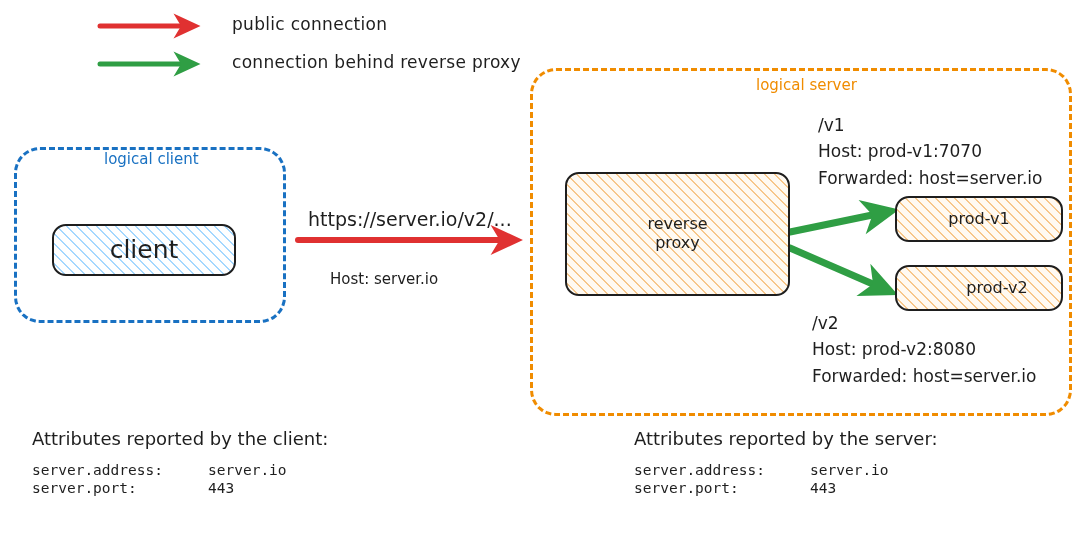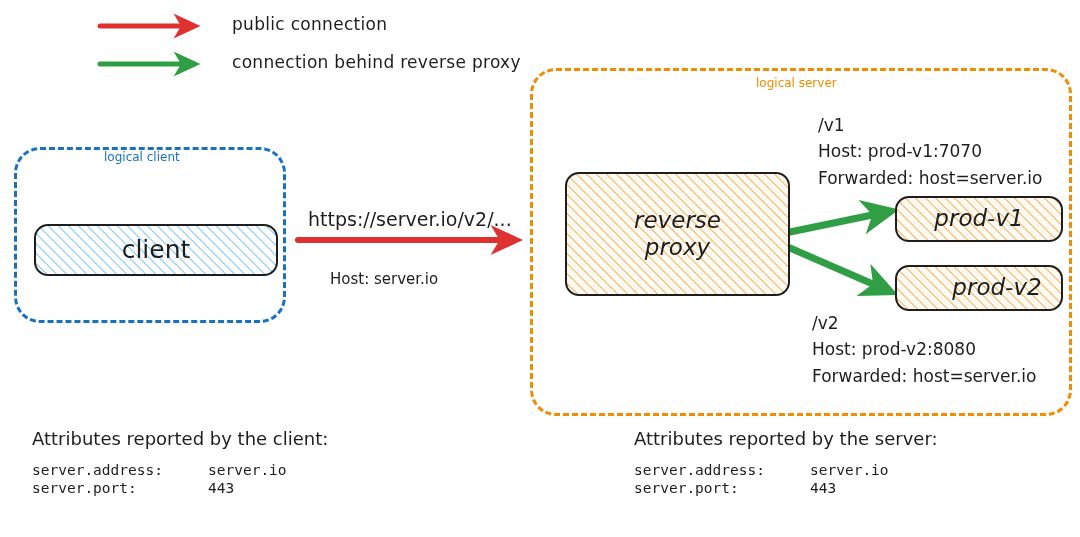--- a/index.html
+++ b/index.html
@@ -32,21 +32,21 @@
     border-width: 3px;
     border-radius: 26px;
     box-sizing: border-box;
     background: transparent;
   }
   .group-client { border-color: #1971c2; }
   .group-server { border-color: #f08c00; }
 
   .group-title {
     font-family: "DejaVu Sans", sans-serif;
-    font-size: 12px;
+    font-size: 15px;
     background: #ffffff;
     padding: 0 8px;
     white-space: nowrap;
   }
   .group-title-client { color: #1971c2; }
   .group-title-server { color: #f08c00; }
 
   
   .node {
     box-sizing: border-box;
@@ -68,21 +68,21 @@
       rgba(255,255,255,0) 1.4px, rgba(255,255,255,0) 7px);
   }
   .node-orange {
     background-color: #fffaf2;
     background-image: repeating-linear-gradient(
       45deg,
       #f7c78b 0px, #f7c78b 1.4px,
       rgba(255,255,255,0) 1.4px, rgba(255,255,255,0) 7px);
   }
   .node-lg { font-size: 25px; }
-  .node-md { font-size: 23px; font-style: italic; }
+  .node-md { font-size: 16px; }
 
   
   .anno {
     font-family: "DejaVu Sans", sans-serif;
     color: #1e1e1e;
     white-space: nowrap;
   }
   .anno-url   { font-size: 19px; }
   .anno-small { font-size: 15px; }
   .anno-route { font-size: 17px; line-height: 1.55; }
@@ -144,21 +144,21 @@
       <line x1="790" y1="248" x2="882" y2="288" stroke="#2f9e44" stroke-width="7" stroke-linecap="round" marker-end="url(#ah-green)"></line>
     </g>
   </svg>
 
   <div class="abs legend-label" style="left:232px; top:52px;">connection behind reverse proxy</div>
   <div class="abs legend-label" style="left:232px; top:14px;">public connection</div>
 
   <div class="abs group-box group-client" style="left:14px; top:147px; width:272px; height:176px;"></div>
   <div class="abs group-title group-title-client" style="left:96px; top:150px;text-align:center;">logical client</div>
 
-  <div class="abs node node-blue node-lg" style="left:34px; top:224px; width:244px; height:52px;">
+  <div class="abs node node-blue node-lg" style="left:52px; top:224px; width:184px; height:52px;">
     <span>client</span>
   </div>
 
   <div class="abs anno anno-url" style="left:308px; top:208px;">https://server.io/v2/...</div>
   <div class="abs anno anno-small" style="left:330px; top:270px;">Host: server.io</div>
 
   <div class="abs group-box group-server" style="left:530px; top:68px; width:542px; height:348px;"></div>
   <div class="abs group-title group-title-server" style="left:748px; top:76px;">logical server</div>
 
   <div class="abs node node-orange node-md" style="left:565px; top:172px; width:225px; height:124px; flex-direction:column;">

